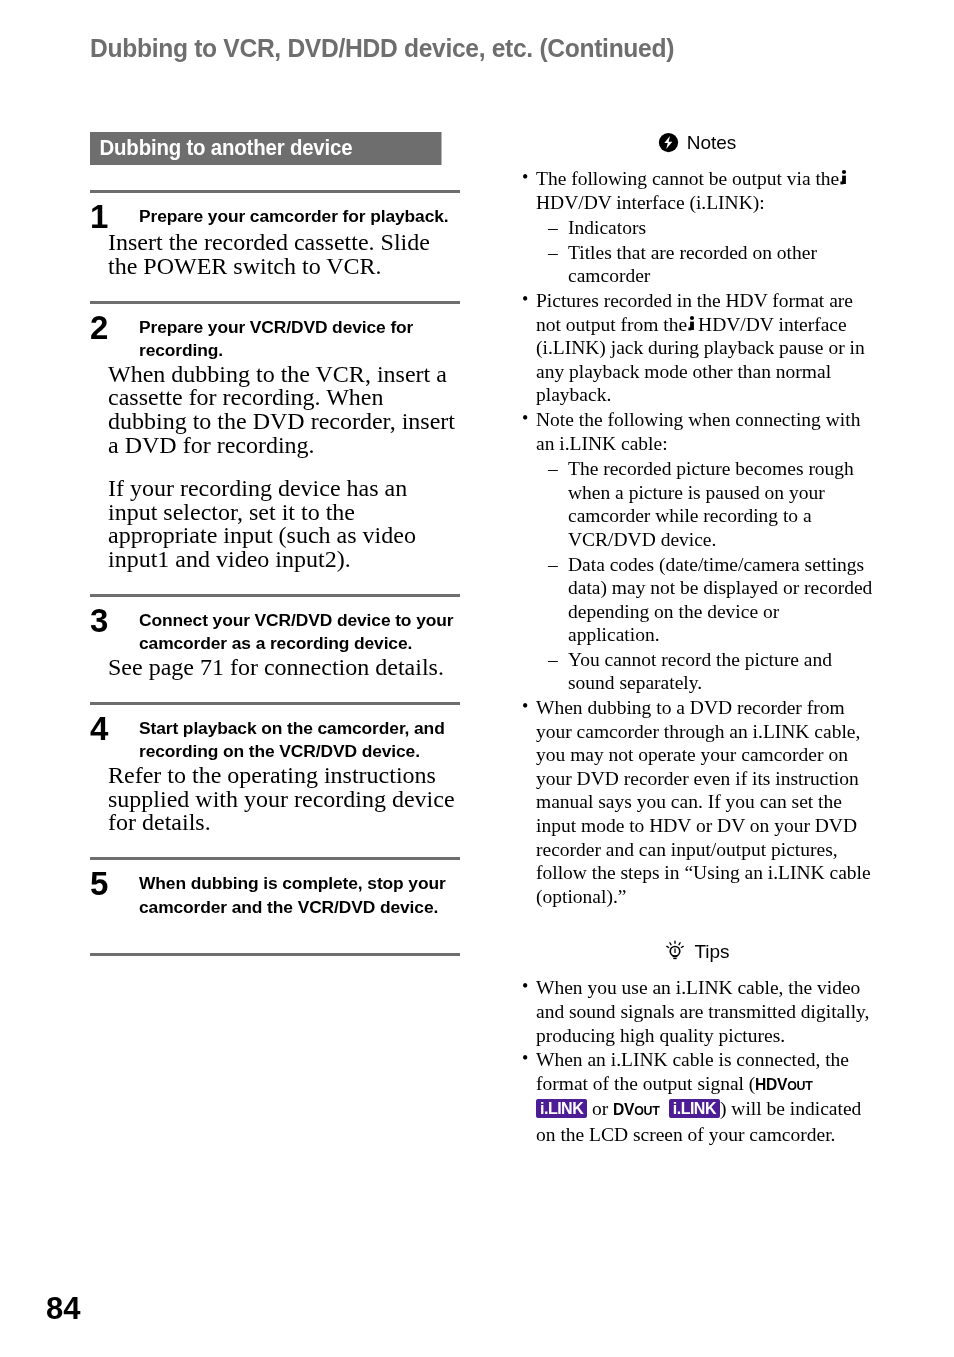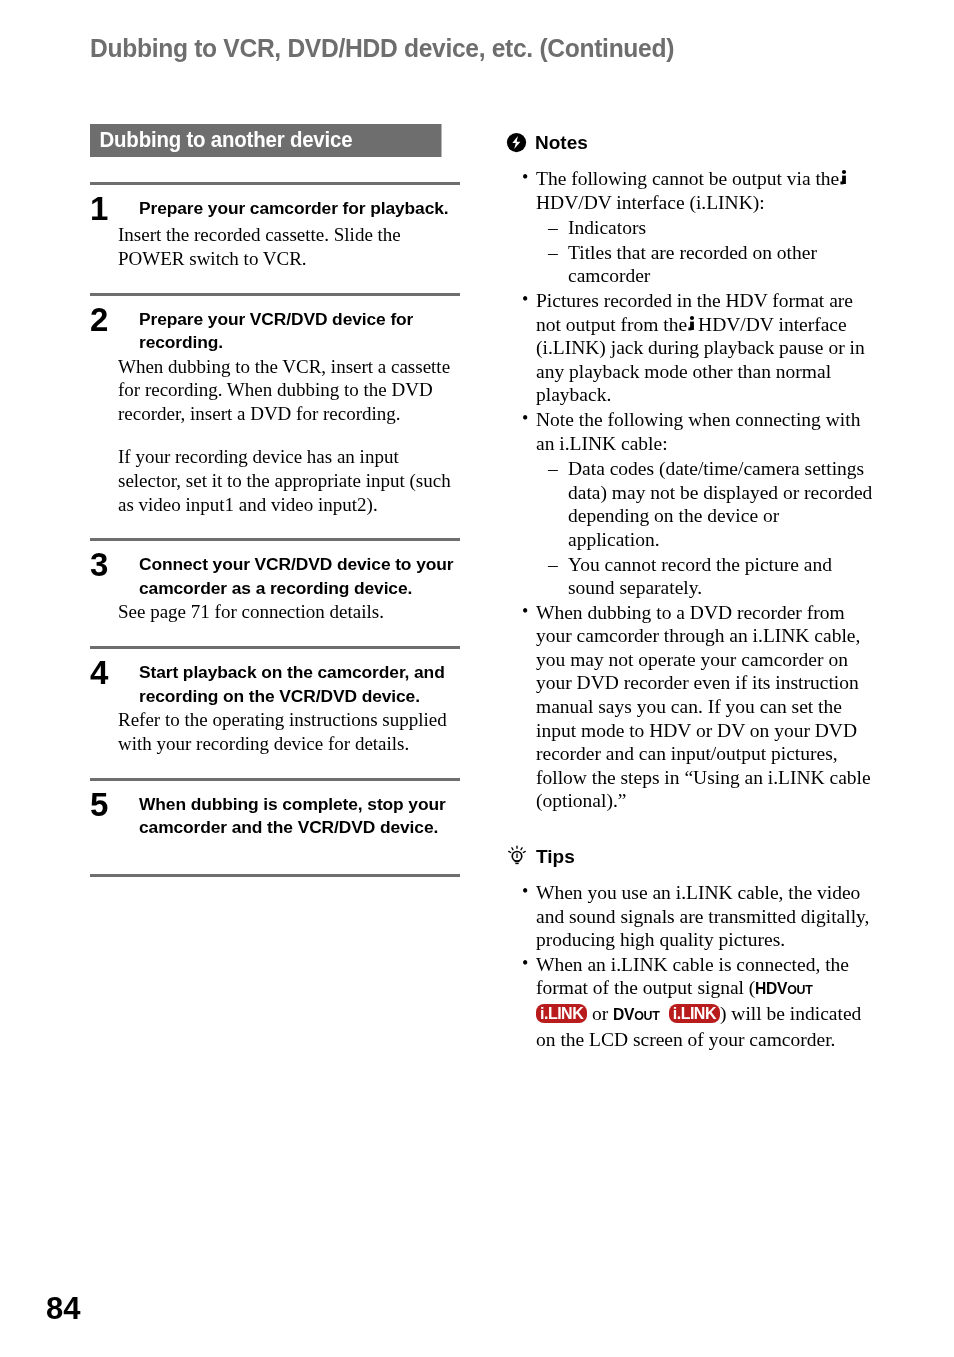--- a/index.html
+++ b/index.html
@@ -33,21 +33,21 @@
     color: #6e6e6e;
     transform: scaleX(0.93);
     transform-origin: left center;
     white-space: nowrap;
   }
 
   
   .col-left {
     position: absolute;
     left: 90px;
-    top: 124px;
+    top: 132px;
     width: 370px;
   }
   .col-right {
     position: absolute;
     left: 506px;
     top: 132px;
     width: 382px;
   }
 
   
@@ -93,43 +93,44 @@
   .step-title {
     font-family: "Liberation Sans", sans-serif;
     font-weight: bold;
     font-size: 17.4px;
     line-height: 23.5px;
     letter-spacing: -0.1px;
     padding-top: 3px;
     margin-left: 19px;
   }
   .step-body {
-    margin-left: 28px;
-    font-size: 19px;
+    margin-left: 18px;
+    font-size: 24px;
     line-height: 23.8px;
   }
   .step-body p {
     margin: 0;
   }
   .step-body p + p {
     margin-top: 19px;
   }
   .gap-after-step {
     height: 22px;
   }
 
   
   .notice-head {
     display: flex;
     align-items: center;
     gap: 8px;
     font-family: "Liberation Sans", sans-serif;
-    font-weight: bold;
+    font-weight: normal;
     font-size: 19px;
     margin-bottom: 3px;
+    justify-content: center;
   }
   .notice-head .lbl { line-height: 1; }
 
   ul.bullets {
     list-style: none;
     margin: 14px;
     padding: 0;
     font-size: 19.5px;
     line-height: 23.6px;
   }
@@ -190,29 +191,29 @@
     font-weight: bold;
     font-size: 17px;
     letter-spacing: -0.3px;
     transform: scaleX(0.92);
     display: inline-block;
     transform-origin: left center;
   }
   .lcd-word .sm { font-size: 13.5px; }
   .badge-ilink {
     display: inline-block;
-    background: #b91c1c;
+    background: #4c1d95;
     color: #fff;
     font-family: "Liberation Sans Narrow", "Liberation Sans", sans-serif;
     font-weight: bold;
     font-size: 16px;
     letter-spacing: -0.5px;
     line-height: 19px;
     padding: 0 4px;
-    border-radius: 8px;
+    border-radius: 2px;
     vertical-align: 1px;
     white-space: nowrap;
   }
 
   
   .folio {
     position: absolute;
     left: 46px;
     top: 1291px;
     font-family: "Liberation Sans", sans-serif;
@@ -321,20 +322,21 @@
               <circle cx="4" cy="3" r="2.1" fill="#000"></circle>
               <rect x="2.1" y="6.6" width="3.8" height="8.4" fill="#000"></rect>
               <rect x="0.4" y="12.4" width="3" height="3" fill="#000"></rect>
             </svg></span><span>HDV/DV interface (i.LINK) jack during playback pause or in any playback mode other than normal playback.</span>
       </li>
 
       <li>
         <span>Note the following when connecting with an i.LINK cable:</span>
         <div class="sub-block">
           <ul class="dashes">
+            <li>The recorded picture becomes rough when a picture is paused on your camcorder while recording to a VCR/DVD device.</li>
             <li>Data codes (date/time/camera settings data) may not be displayed or recorded depending on the device or application.</li>
             <li>You cannot record the picture and sound separately.</li>
           </ul>
         </div>
       </li>
 
       <li>When dubbing to a DVD recorder from your camcorder through an i.LINK cable, you may not operate your camcorder on your DVD recorder even if its instruction manual says you can. If you can set the input mode to HDV or DV on your DVD recorder and can input/output pictures, follow the steps in “Using an i.LINK cable (optional).”</li>
     </ul>
 
     <div style="height:18px"></div>

